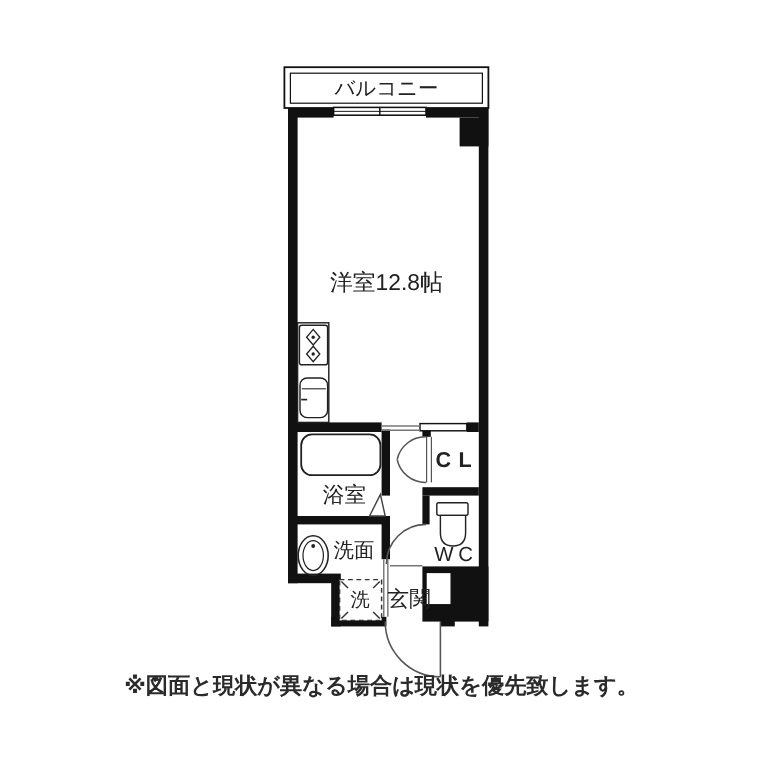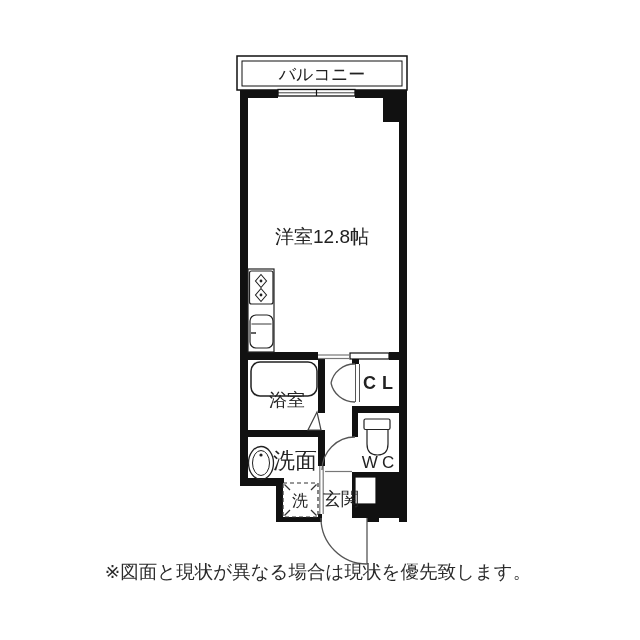--- a/index.html
+++ b/index.html
@@ -4,26 +4,26 @@
 <style>
   html,body{margin:0;padding:0;background:#ffffff;}
   body{width:640px;height:640px;font-family:"Liberation Sans","DejaVu Sans",sans-serif;}
   #stage{position:relative;width:640px;height:640px;background:#ffffff;overflow:hidden;}
   #plan-svg{position:absolute;left:0;top:0;}
   .lbl{position:absolute;transform:translate(-50%,-50%);color:#222222;white-space:nowrap;
        font-family:"Liberation Sans","DejaVu Sans",sans-serif;line-height:1;}
   .lbl-balcony{font-size:17px;}
   .lbl-main{font-size:19px;}
   .lbl-bath{font-size:18px;}
-  .lbl-wash{font-size:22px;}
+  .lbl-wash{font-size:17px;font-family:Liberation Mono, monospace;}
   .lbl-cl{font-size:18px;letter-spacing:6px;padding-left:6px;}
   .lbl-wc{font-size:17px;letter-spacing:4px;padding-left:4px;}
   .lbl-genkan{font-size:18px;text-align:right;}
   .lbl-laundry{font-size:16px;}
-  .lbl-disclaimer{font-size:18.5px;font-weight:400;color:#2a2a2a;}
+  .lbl-disclaimer{font-size:18.5px;font-weight:700;color:#2a2a2a;}
 </style>
 </head>
 <body>
 
 <div id="stage">
 
   <svg id="plan-svg" width="640" height="640" viewBox="0 0 640 640">
 
     <g fill="none" stroke="#111111">
       <rect x="237" y="56" width="170" height="34" stroke-width="1.5"></rect>
@@ -122,20 +122,20 @@
       <rect x="283" y="483" width="35" height="34" stroke-dasharray="4 3"></rect>
       <line x1="284.5" y1="484.5" x2="290" y2="490"></line>
       <line x1="316.5" y1="484.5" x2="311" y2="490"></line>
       <line x1="284.5" y1="515.5" x2="290" y2="510"></line>
       <line x1="316.5" y1="515.5" x2="311" y2="510"></line>
     </g>
   </svg>
 
   <div class="lbl lbl-balcony" style="left:322px;top:74px;">バルコニー</div>
   <div class="lbl lbl-main" style="left:322px;top:204px;margin-top:32px;">洋室12.8帖</div>
-  <div class="lbl lbl-bath" style="left:287px;top:400px;">浴室</div>
+  <div class="lbl lbl-bath" style="left:287px;top:412px;">浴室</div>
   <div class="lbl lbl-wash" style="left:295px;top:461px;">洗面</div>
   <div class="lbl lbl-cl" style="left:378px;top:383px;font-weight:bold;">CL</div>
   <div class="lbl lbl-wc" style="left:378px;top:462px;text-align:center;">WC</div>
   <div class="lbl lbl-genkan" style="left:341px;top:499px;">玄関</div>
   <div class="lbl lbl-laundry" style="left:300px;top:501px;">洗</div>
   <div class="lbl lbl-disclaimer" style="left:318px;top:572px;">※図面と現状が異なる場合は現状を優先致します。</div>
 </div>
 
 </body></html>

